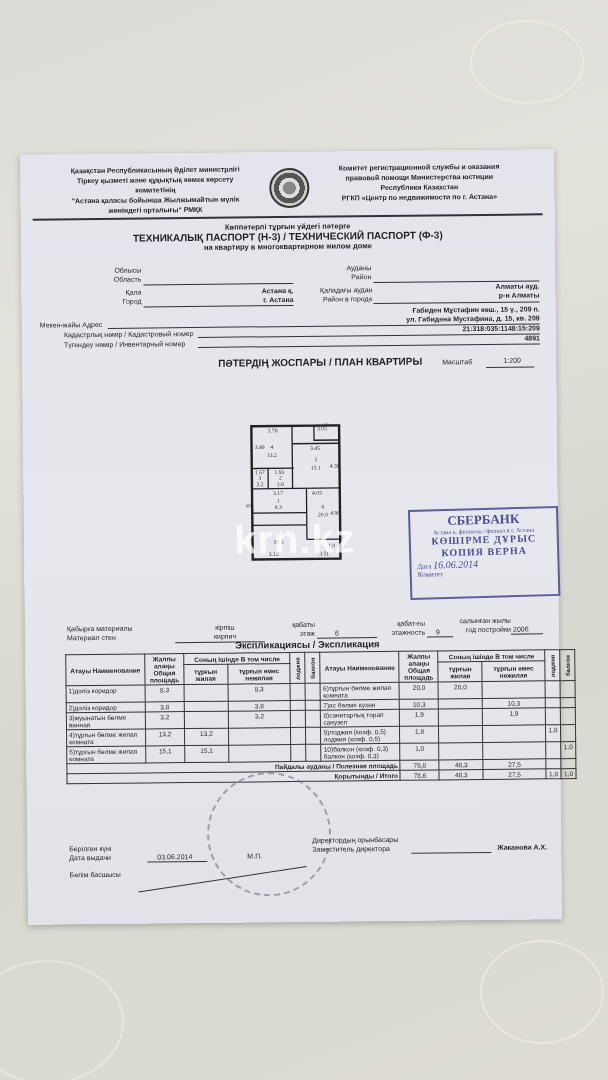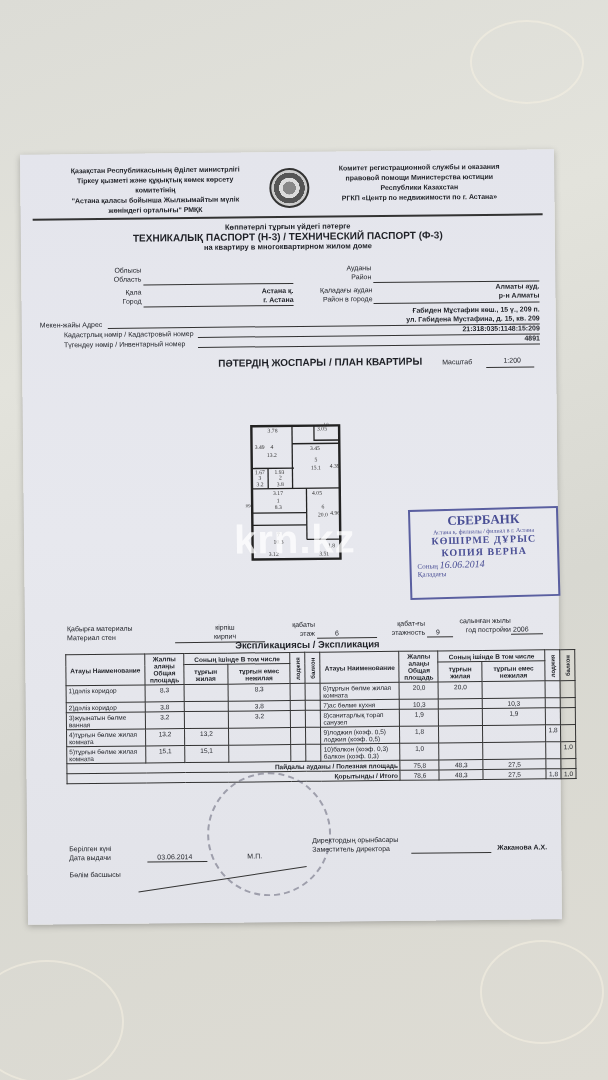--- a/index.html
+++ b/index.html
@@ -166,22 +166,22 @@
       <text x="105" y="158">1.8</text>
       <text x="-2" y="108" font-size="6">кв.209</text>
     </g>
   </svg>
 
   <div class="stamp">
     <div class="bank">СБЕРБАНК</div>
     <div class="sub">Астана қ. филиалы / филиал в г. Астана</div>
     <div class="big">КӨШІРМЕ ДҰРЫС</div>
     <div class="big">КОПИЯ ВЕРНА</div>
-    <div class="f"><span>Соның</span> <i style="font-size:10px;">16.06.2014</i></div>
-    <div class="f"><span>Қаладағы</span></div>
+    <div class="f"><span>Дата</span> <i style="font-size:10px;">16.06.2014</i></div>
+    <div class="f"><span>Комитет</span></div>
   </div>
 
   <div class="wm">krn.kz</div>
 
   <div class="row" style="left:42px;top:470px;">
     <div>Қабырға материалы</div>
     <div>Материал стен</div>
   </div>
   <div class="row" style="left:170px;top:470px;width:60px;text-align:center;">
     <div>кірпіш</div>

